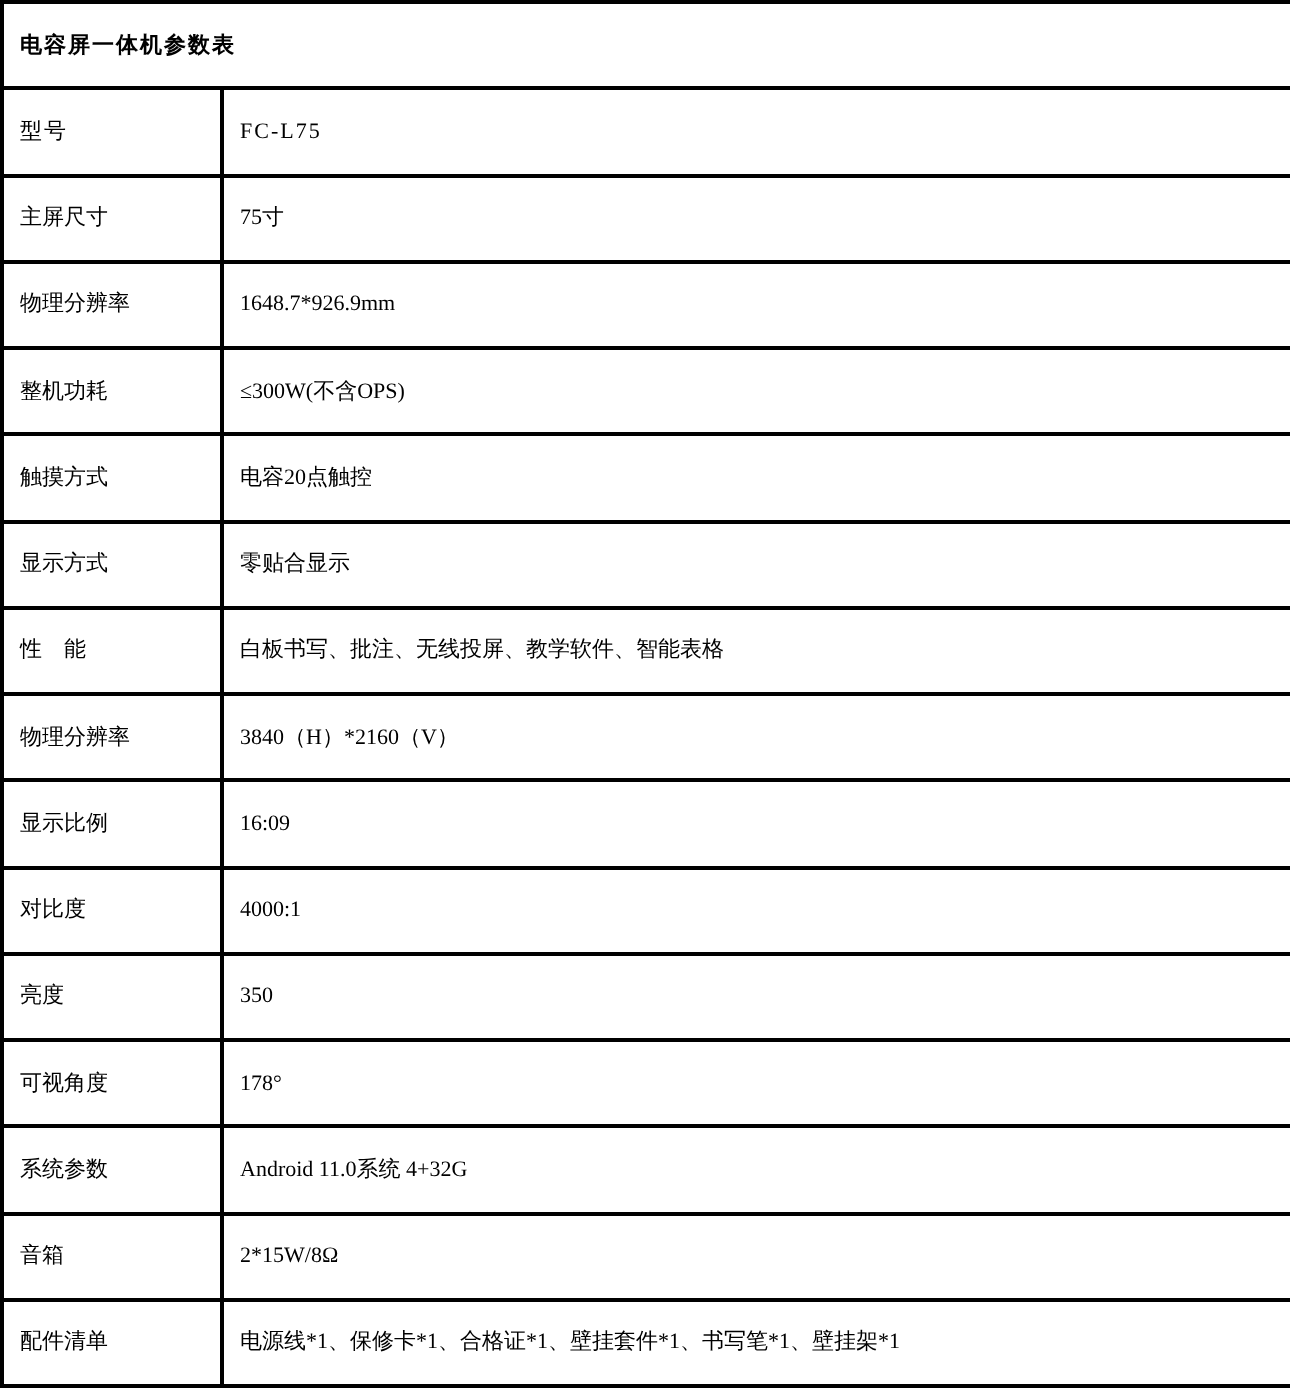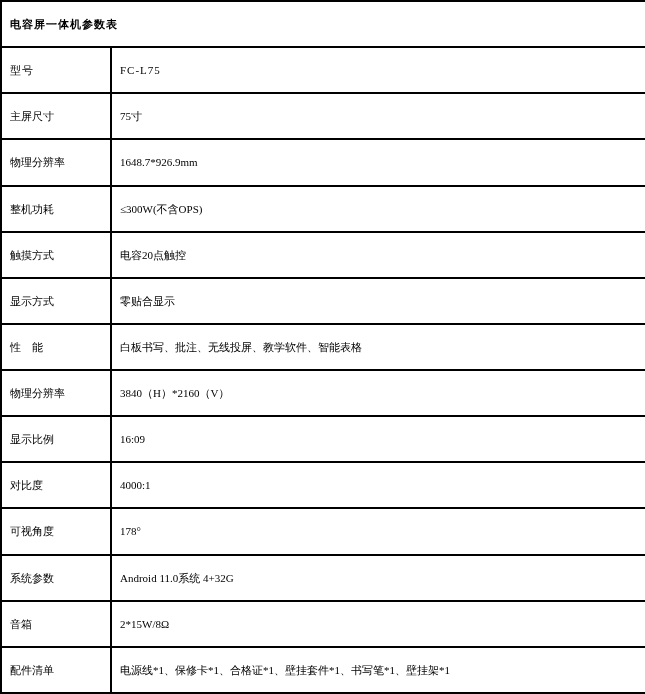--- a/index.html
+++ b/index.html
@@ -93,20 +93,24 @@
       </tr>
       <tr>
         <td>显示比例</td>
         <td>16:09</td>
       </tr>
       <tr>
         <td>对比度</td>
         <td>4000:1</td>
       </tr>
       <tr>
+        <td>亮度</td>
+        <td>350</td>
+      </tr>
+      <tr>
         <td>可视角度</td>
         <td>178°</td>
       </tr>
       <tr>
         <td>系统参数</td>
         <td>Android 11.0系统 4+32G</td>
       </tr>
       <tr>
         <td>音箱</td>
         <td>2*15W/8Ω</td>

